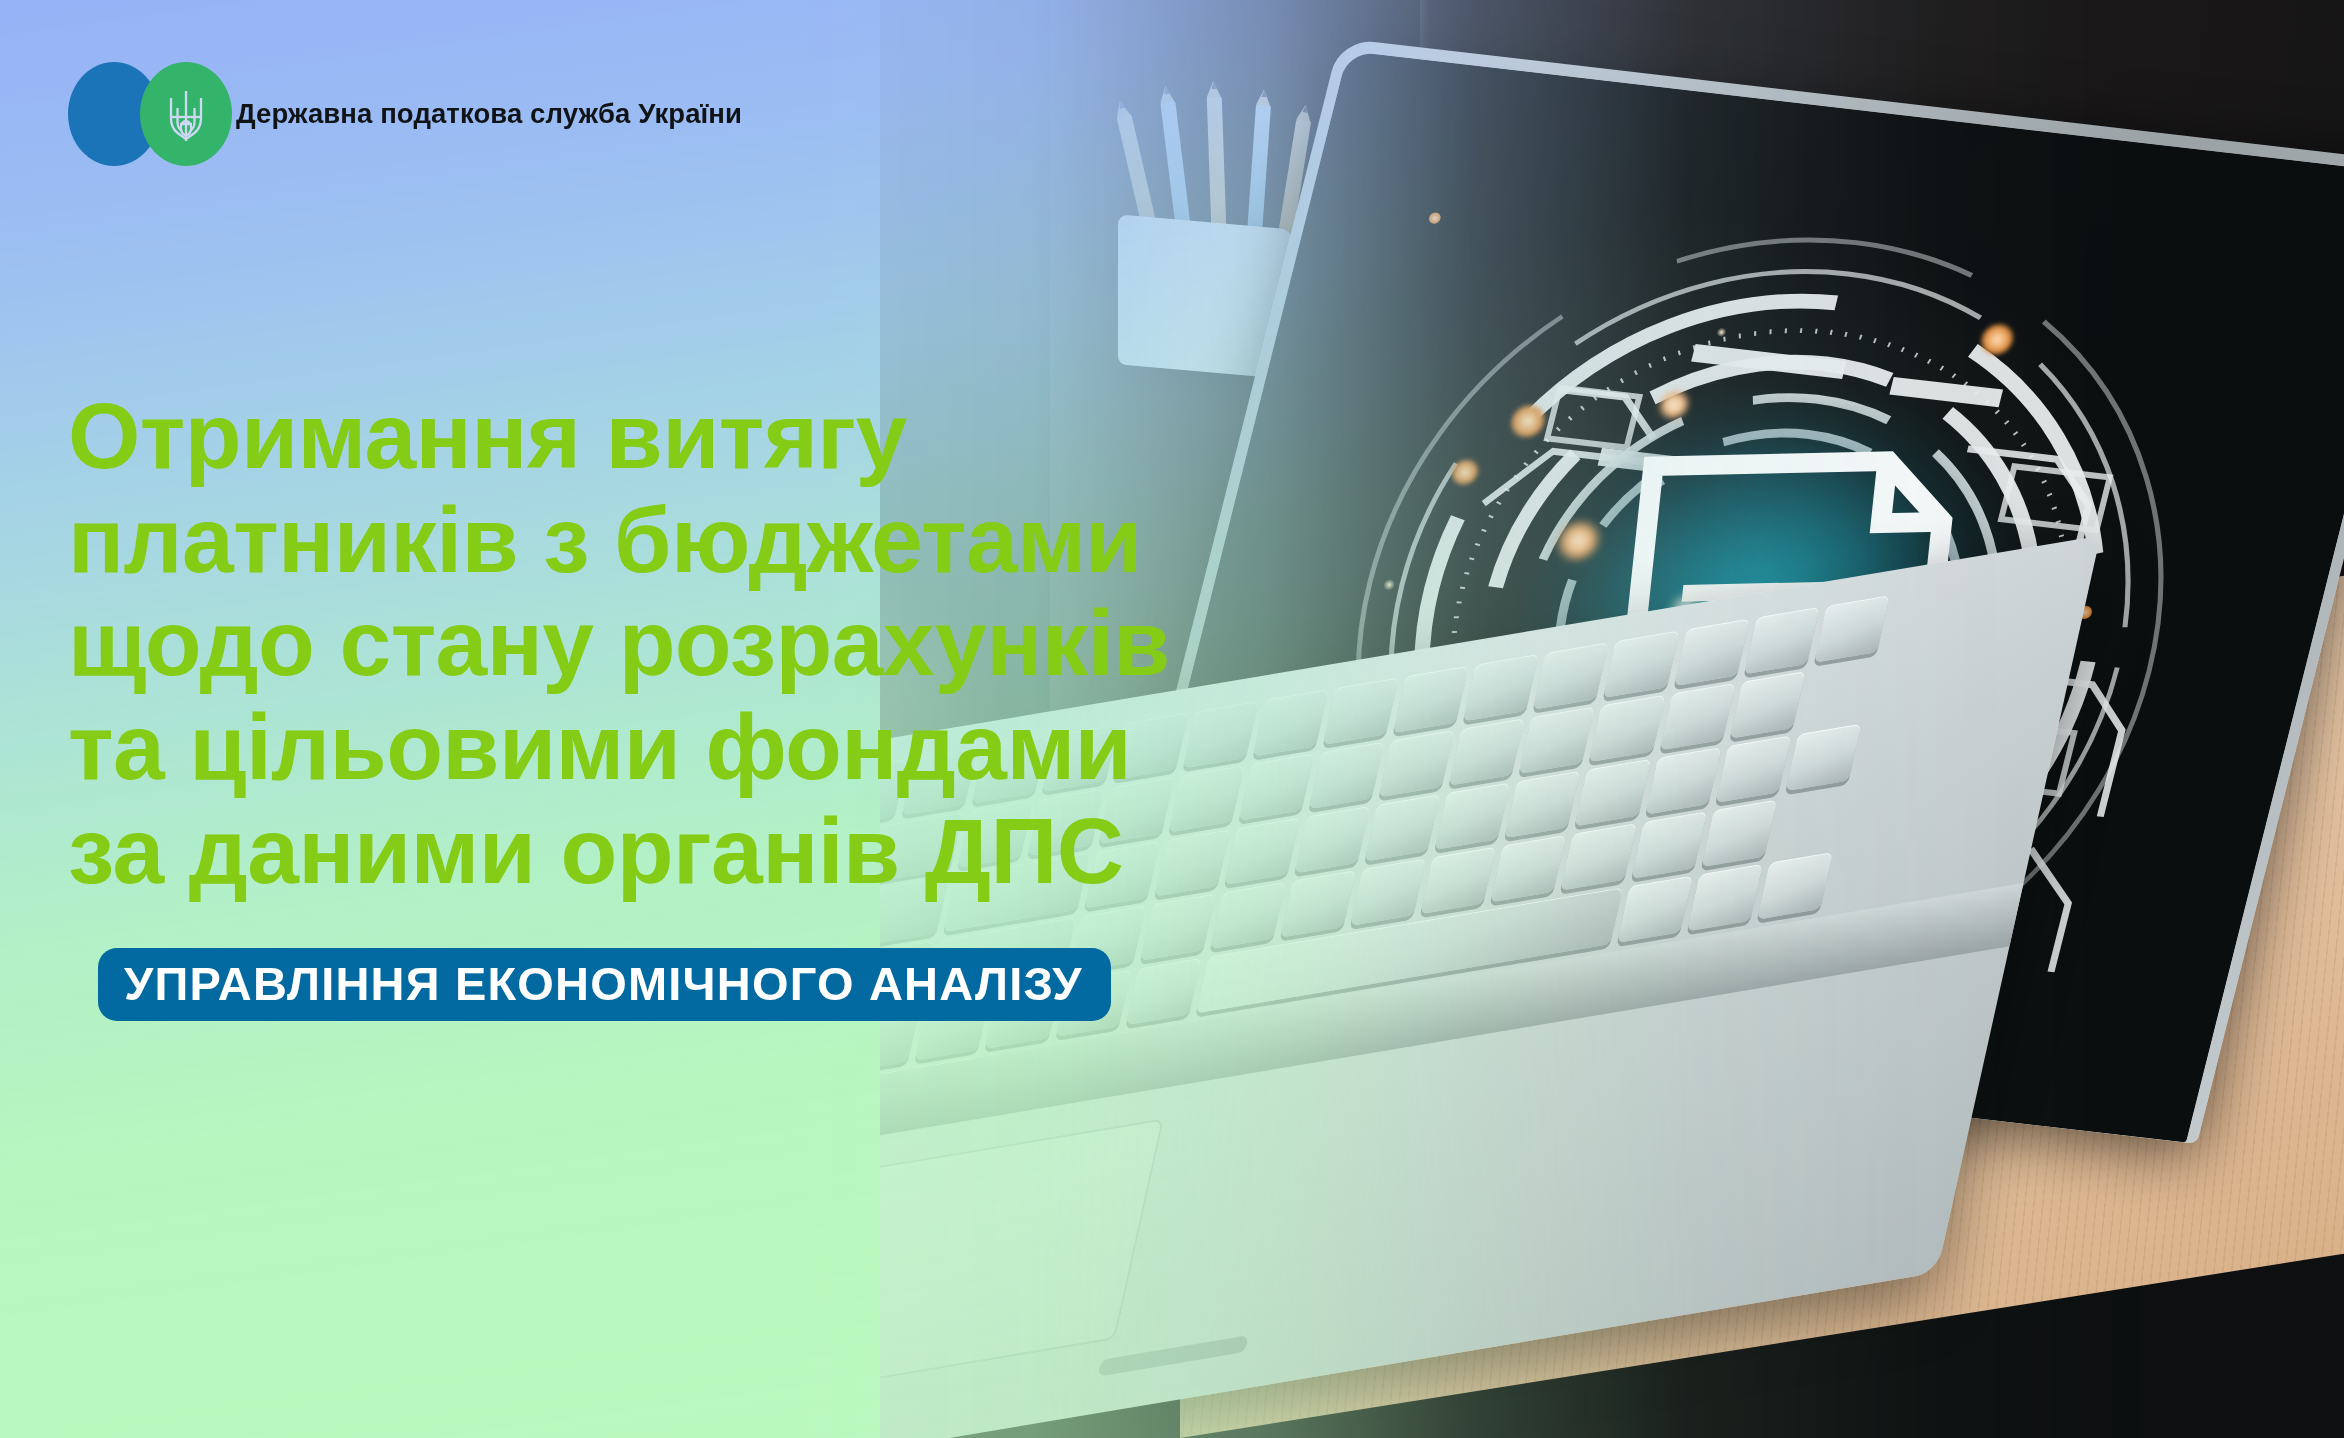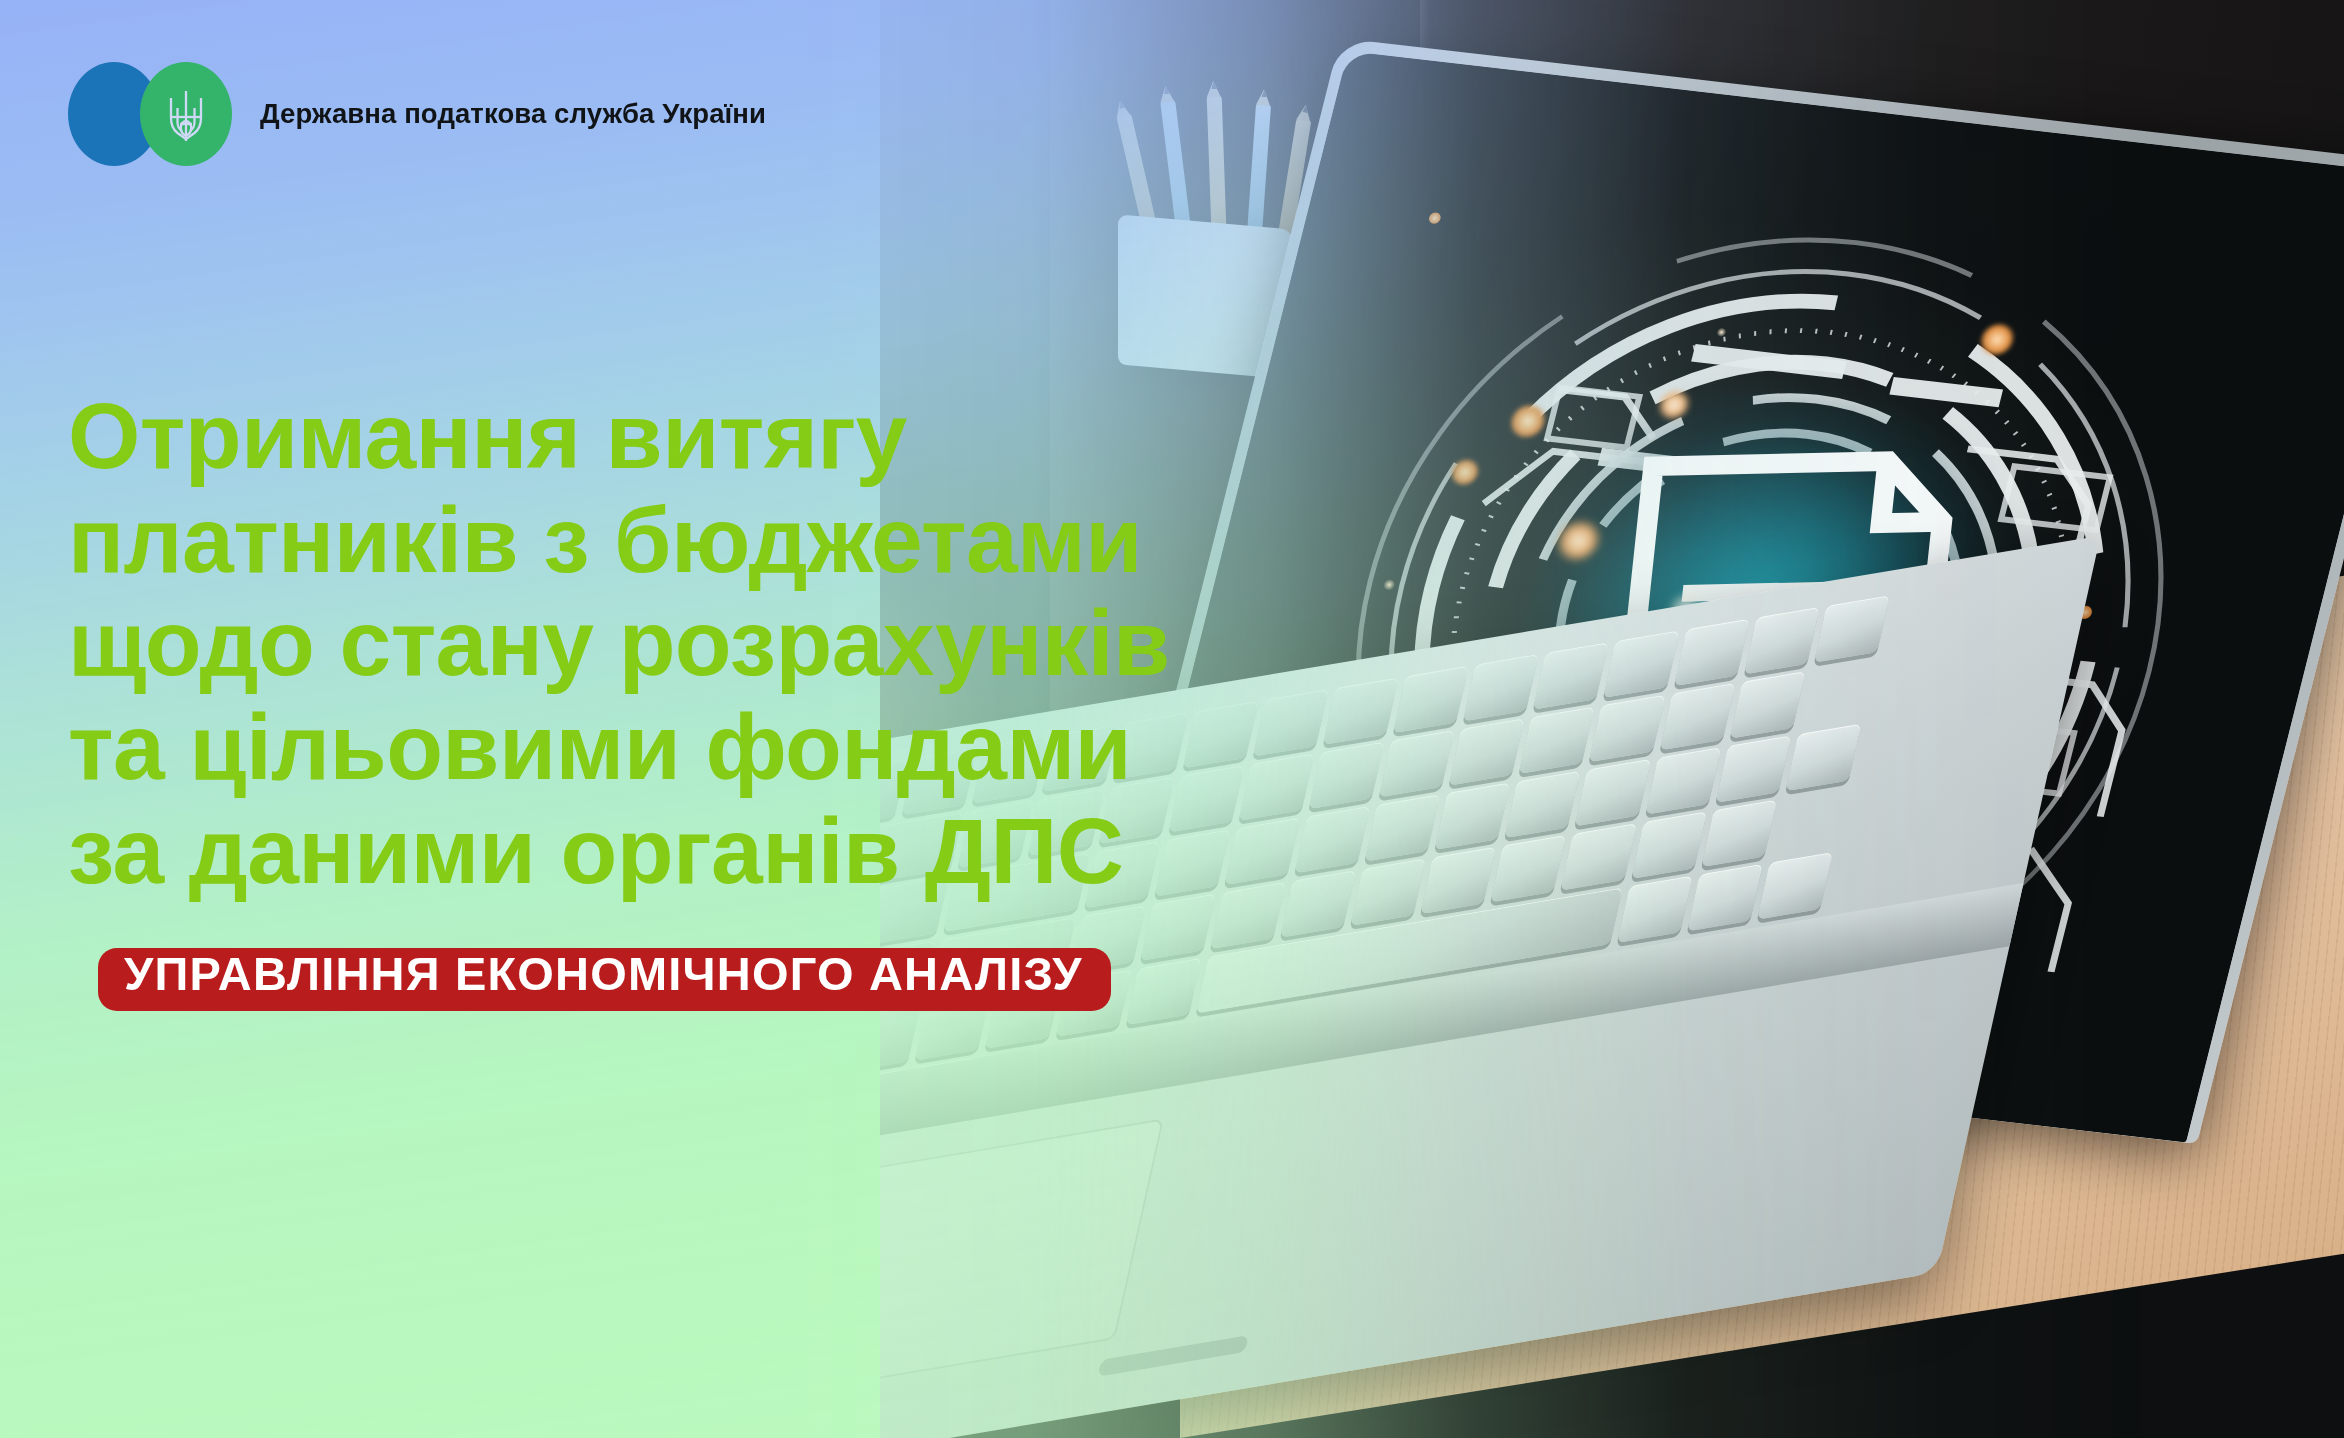--- a/index.html
+++ b/index.html
@@ -183,38 +183,38 @@
   
   .header { position:absolute; left:68px; top:62px; display:flex; align-items:center; }
   .marks { position:relative; width:160px; height:104px; flex:none; }
   .mark {
     position:absolute; top:0; width:92px; height:104px; border-radius:50%;
   }
   .mark-blue { left:0; background:#1c74b8; }
   .mark-green { left:72px; background:#33b46a; }
   .mark-green svg { position:absolute; left:50%; top:52%; width:46px; height:56px;
                     transform:translate(-50%,-50%); display:block; }
-  .org { margin-left:32px; line-height:1.30;text-align:center; }
+  .org { margin-left:8px; line-height:1.30;text-align:center; }
   .org-line {
     font-size:27.5px; font-weight:bold; color:#111416;
     letter-spacing:.1px; white-space:nowrap;
   }
 
   .headline {
     position:absolute; left:68px; top:385px;
     font-size:93px; font-weight:bold; color:#84cc16;
     line-height:1.115; letter-spacing:-.6px;
   }
   .hl-line { white-space:nowrap; }
 
   .badge {
     position:absolute; left:98px; top:948px;
-    background:#b91c1c;
+    background:#0369a1;
     border-radius:19px;
-    padding:2px 28px 14px 26px;
+    padding:12px 28px 14px 26px;
     display:inline-block;
   }
   .badge-text {
     font-size:47px; font-weight:bold; color:#ffffff;
     letter-spacing:1.2px; white-space:nowrap; line-height:1;
   }
 </style>
 </head>
 <body>
 

